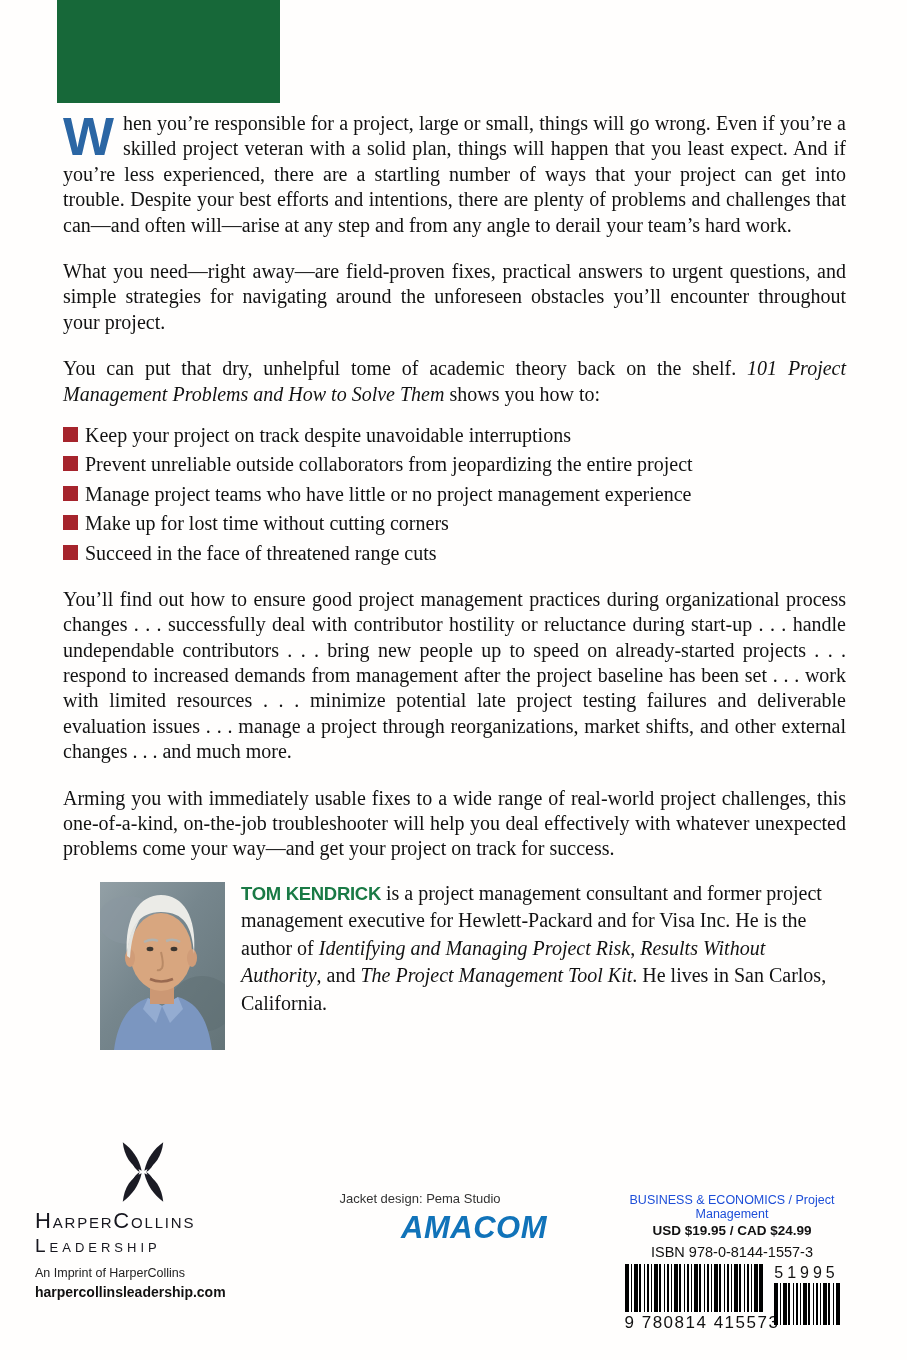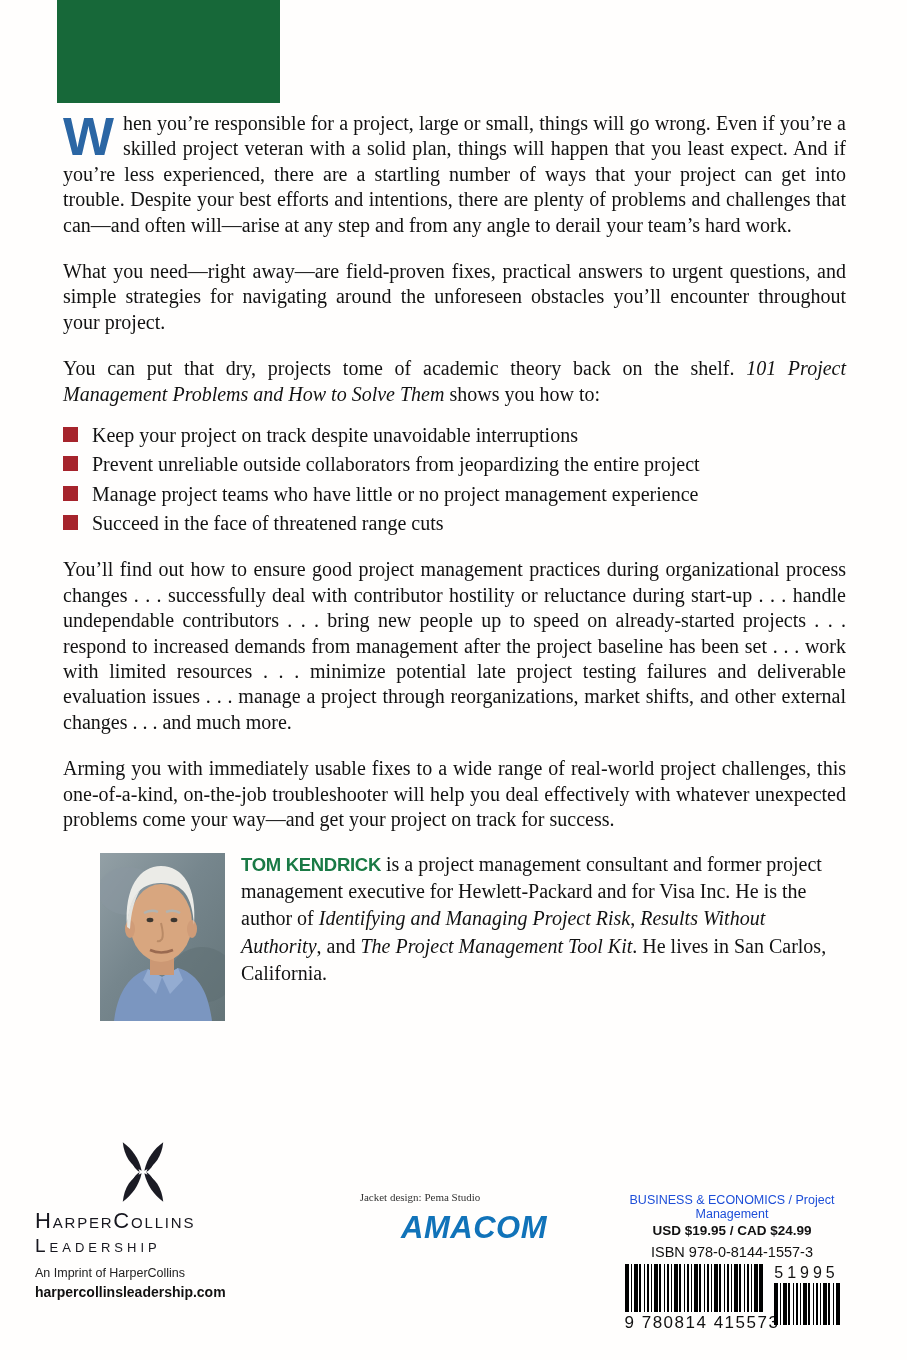--- a/index.html
+++ b/index.html
@@ -13,42 +13,42 @@
   .copy { position:absolute; left:63px; top:111px; width:783px; font-size:20px; line-height:25.4px; }
   .para { text-align:justify; }
   .para + .para, .para-gap { margin-top:21px; }
   .dropcap {
     float:left; font-family:"Liberation Sans", sans-serif; font-weight:bold;
     font-size:54px; line-height:44px; color:#2B66A4; margin:3px 9px 0 0;
   }
   .book-title-italic, .bio i { font-style:italic; }
 
   ul.bullets { list-style:none; margin-top:16px; }
-  ul.bullets li { position:relative; padding-left:29px; margin-bottom:4.2px; line-height:25.2px; text-align:left; }
+  ul.bullets li { position:relative; padding-left:22px; margin-bottom:4.2px; line-height:25.2px; text-align:left; }
   .sq { position:absolute; left:0; top:4px; width:15px; height:15px; background:#A6242C; display:inline-block; }
 
   .bio { margin-top:18px; min-height:170px;padding-left:37px; }
   .photo { float:left; margin:2px 16px 4px 0; display:block; }
   .bio-text { line-height:27.4px; text-align:left; }
   .author-name {
     font-family:"Liberation Sans", sans-serif; font-weight:bold; font-size:18.5px;
     color:#1A7A45; letter-spacing:-0.3px;
   }
 
   
   .publisher { position:absolute; left:35px; top:1141px; width:215px; text-align:left;
     font-family:"Liberation Sans", sans-serif; color:#17171f; }
   .pub-mark { display:block; margin:0 auto 5px auto; }
   .pub-name1 { font-variant:small-caps; font-size:22px; letter-spacing:1.8px; font-weight:500; }
   .pub-name2 { font-variant:small-caps; font-size:19px; letter-spacing:4px; font-weight:500; margin-top:1px; }
   .pub-imprint { font-size:12.5px; font-weight:500; margin-top:9px; color:#222; }
   .pub-url { font-size:14px; font-weight:bold; margin-top:4px; color:#111; }
 
   .jacket-credit { position:absolute; left:295px; top:1191px; width:250px; text-align:center;
-    font-family:Liberation Serif, serif; font-size:11px; color:#333; }
+    font-family:Liberation Sans, sans-serif; font-size:13px; color:#333; }
   .amacom { position:absolute; left:297px; top:1210px; width:250px; text-align:right;
     font-family:"Liberation Sans", sans-serif; font-weight:bold; font-style:italic;
     font-size:31px; letter-spacing:0.5px; color:#1173B9; }
 
   .retail { position:absolute; left:607px; top:1193px; width:250px; text-align:center;
     font-family:"Liberation Sans", sans-serif; color:#111; }
   .rt-category { font-size:12.5px; color:#1d4ed8; }
   .rt-price { font-size:13.5px; font-weight:bold; margin-top:2px; }
   .rt-isbn { font-size:14.5px; margin-top:6px; }
   .barcodes { margin-top:4px; display:flex; justify-content:center; align-items:flex-start; gap:11px; }
@@ -74,27 +74,27 @@
 <div class="page">
 
   <div class="green-block"></div>
 
   <div class="copy">
 
     <p class="para"><span class="dropcap">W</span><span>hen you’re responsible for a project, large or small, things will go wrong. Even if you’re a skilled project veteran with a solid plan, things will happen that you least expect. And if you’re less experienced, there are a startling number of ways that your project can get into trouble. Despite your best efforts and intentions, there are plenty of problems and challenges that can—and often will—arise at any step and from any angle to derail your team’s hard work.</span></p>
 
     <p class="para">What you need—right away—are field-proven fixes, practical answers to urgent questions, and simple strategies for navigating around the unforeseen obstacles you’ll encounter throughout your project.</p>
 
-    <p class="para"><span>You can put that dry, projects tome of academic theory back on the shelf. </span><i class="book-title-italic">101 Project Management Problems and How to Solve Them</i><span> shows you how to:</span></p>
+    <p class="para"><span>You can put that dry, unhelpful tome of academic theory back on the shelf. </span><i class="book-title-italic">101 Project Management Problems and How to Solve Them</i><span> shows you how to:</span></p>
 
     <ul class="bullets">
       <li><span class="sq"></span><span>Keep your project on track despite unavoidable interruptions</span></li>
       <li><span class="sq"></span><span>Prevent unreliable outside collaborators from jeopardizing the entire project</span></li>
       <li><span class="sq"></span><span>Manage project teams who have little or no project management experience</span></li>
-      <li><span class="sq"></span></li>
+      <li><span class="sq"></span><span>Make up for lost time without cutting corners</span></li>
       <li><span class="sq"></span><span>Succeed in the face of threatened range cuts</span></li>
     </ul>
 
     <p class="para para-gap">You’ll find out how to ensure good project management practices during organizational process changes . . . successfully deal with contributor hostility or reluctance during start-up . . . handle undependable contributors . . . bring new people up to speed on already-started projects . . . respond to increased demands from management after the project baseline has been set . . . work with limited resources . . . minimize potential late project testing failures and deliverable evaluation issues . . . manage a project through reorganizations, market shifts, and other external changes . . . and much more.</p>
 
     <p class="para">Arming you with immediately usable fixes to a wide range of real-world project challenges, this one-of-a-kind, on-the-job troubleshooter will help you deal effectively with whatever unexpected problems come your way—and get your project on track for success.</p>
 
     <div class="bio">
       <svg class="photo" width="125" height="168" viewBox="0 0 125 168">
         <defs>

